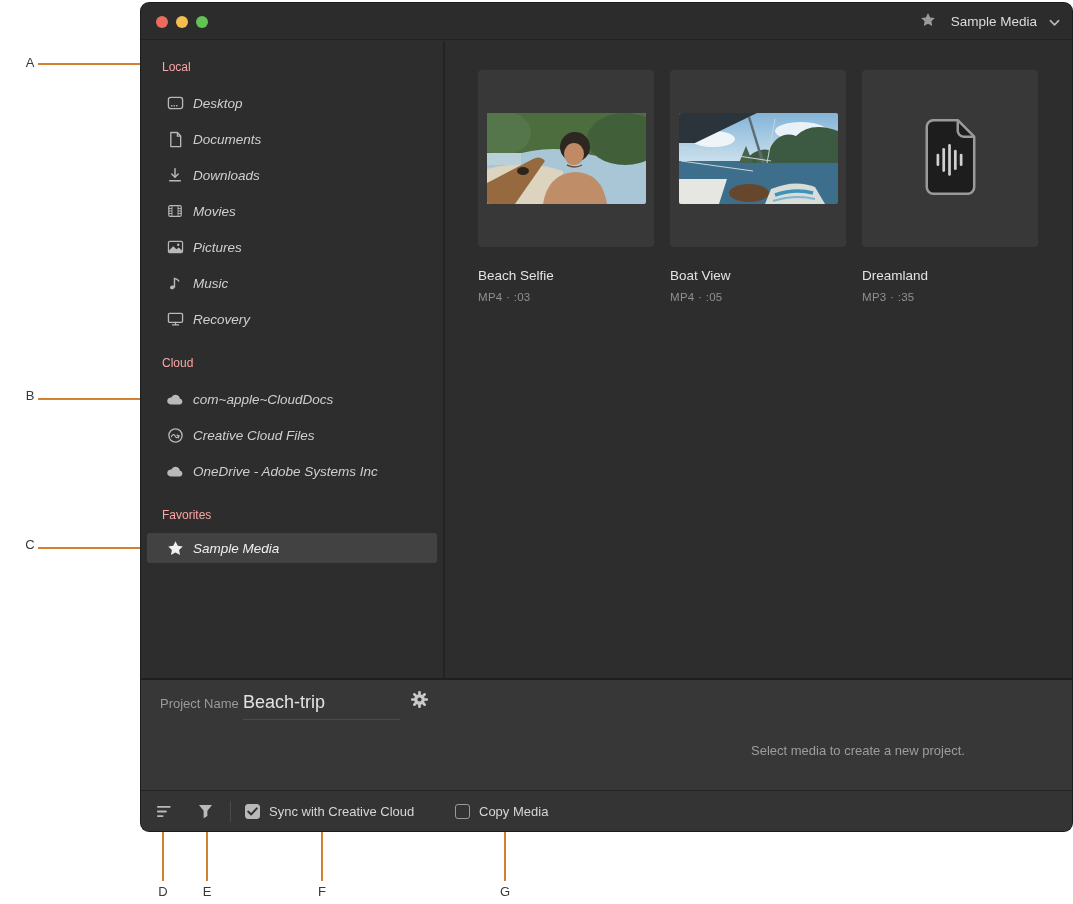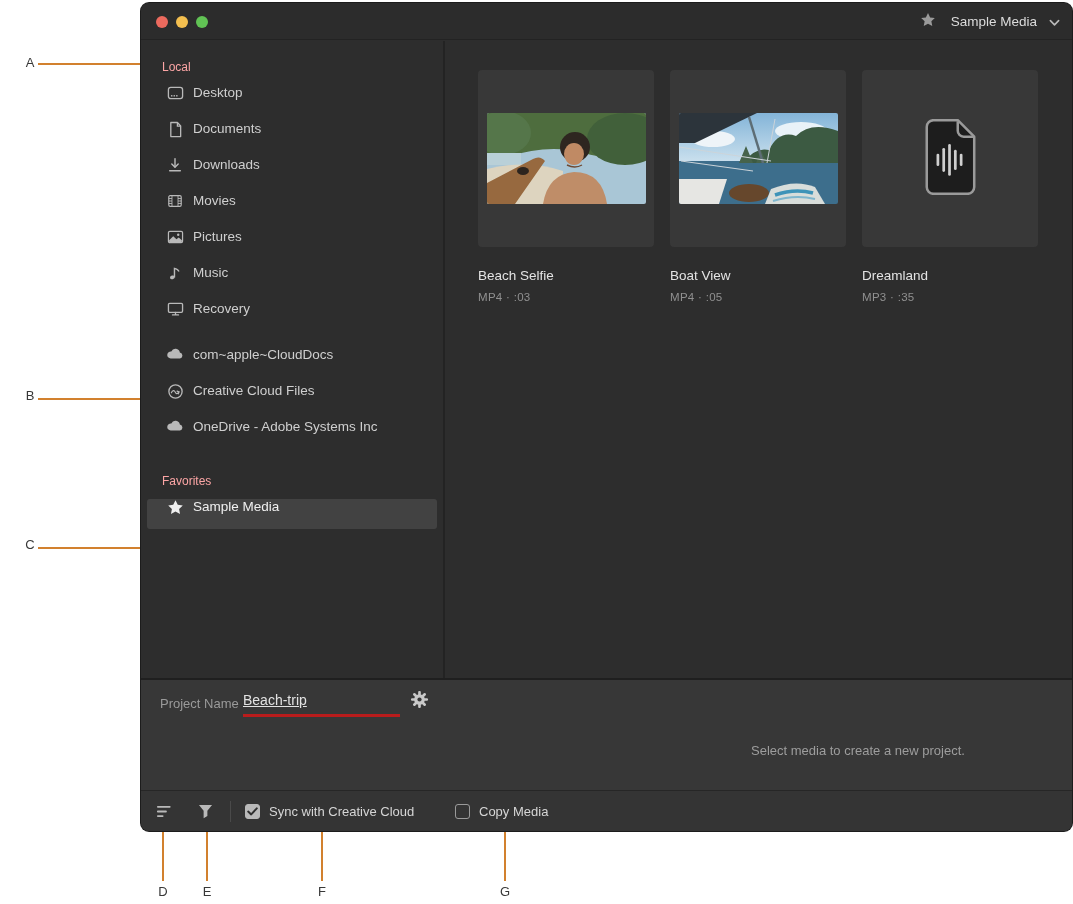--- a/index.html
+++ b/index.html
@@ -19,40 +19,40 @@
   .titlebar { position:relative; height:37px; background:#2c2c2c; border-bottom:1px solid #232323; }
   .traffic { position:absolute; left:15px; top:13px; display:flex; gap:8px; }
   .tl { width:12px; height:12px; border-radius:50%; display:inline-block; }
   .titlebar-right { position:absolute; right:12px; top:0; height:37px; display:flex; align-items:center; gap:12px; cursor:default; }
   .titlebar-right .name { font-size:13.5px; color:#dcdcdc; margin-left:3px; }
 
   .content { position:absolute; top:38px; left:0; width:931px; height:637px; display:flex; }
   .sidebar { width:304px; background:#2d2d2d; border-right:2px solid #232323; }
   .section-header { margin:19px 0 0 21px; font-size:12px; color:#fca5a5; height:15px; }
   .side-rows { margin-top:10px; }
-  .side-item { height:36px; display:flex; padding-left:25px; cursor:default; }
+  .side-item { height:36px; display:flex; align-items:center; padding-left:25px; cursor:default;font-style:italic; }
   .side-item .icn { width:18px; display:flex; justify-content:center; }
   .side-item .lbl { margin-left:9px; font-size:13.5px; color:#cfcfcf; }
   .side-item.selected { height:30px; margin:10px 6px 0 6px; padding-left:19px; background:#424242; border-radius:3px; }
   .side-item.selected .lbl { color:#f0f0f0; }
 
   .main { flex:1; background:#2d2d2d; padding:29px 0 0 33px; display:flex; gap:16px; align-items:flex-start; }
   .media-col { width:176px; }
   .card { width:176px; height:177px; background:#383838; border-radius:4px;
           display:flex; align-items:center; justify-content:center; overflow:hidden; }
   .thumb { width:159px; height:91px; border-radius:2px; display:block; }
   .m-title { margin-top:21px; font-size:13.5px; color:#e3e3e3; }
   .m-meta { margin-top:8px; font-size:11.5px; color:#909090; letter-spacing:.3px; }
 
   .project-panel { position:absolute; top:675px; left:0; width:931px; height:112px;
                    background:#373737; border-top:2px solid #1f1f1f; }
   .pn-label { position:absolute; left:19px; top:16px; font-size:13px; color:#9a9a9a; }
   .pn-input { position:absolute; left:102px; top:10px; width:157px; background:transparent; border:none;
-              border-bottom:3px solid #b91c1c; outline:none; color:#e2e2e2; font-size:14px;
-              font-family:"Liberation Sans", sans-serif; padding:2px 0 6px 0;text-decoration:underline; }
+              border-bottom:1px solid #b91c1c; outline:none; color:#e2e2e2; font-size:18px;
+              font-family:"Liberation Sans", sans-serif; padding:2px 0 6px 0; }
   .gear { position:absolute; left:269px; top:10px; cursor:pointer; }
   .hint { position:absolute; left:610px; top:63px; font-size:13px; color:#9d9d9d; }
 
   .toolbar { position:absolute; left:0; top:787px; width:931px; height:41px; background:#343434; border-top:1px solid #262626; }
   .tb-icn { position:absolute; cursor:pointer; display:flex; align-items:center; }
   .tb-sep { position:absolute; left:89px; top:10px; width:1px; height:21px; background:#4a4a4a; }
   .chk-group { position:absolute; top:0; height:41px; display:flex; align-items:center; gap:9px; cursor:pointer; }
   .chk { width:15px; height:15px; border-radius:3px; border:1.5px solid #9a9a9a; display:flex; align-items:center; justify-content:center; }
   .chk.checked { background:#b9b9b9; border-color:#b9b9b9; }
   .chk-label { font-size:13px; color:#d6d6d6; }
@@ -168,20 +168,21 @@
             <span class="icn">
                 <svg width="17" height="16" viewBox="0 0 18 17">
                   <rect x="1.5" y="2.5" width="15" height="9.5" rx="1.3" fill="none" stroke="#b9b9b9" stroke-width="1.4"></rect>
                   <path d="M9 12 v2.5 M5.8 14.8 h6.4" stroke="#b9b9b9" stroke-width="1.4" stroke-linecap="round"></path>
                 </svg>
               </span>
             <span class="lbl">Recovery</span>
           </div>
         </div>
 
+        <div class="section-header">Cloud</div>
         <div class="side-rows">
           <div class="side-item">
             <span class="icn">
                 <svg width="18" height="13" viewBox="0 0 20 14">
                   <path d="M15.6 12.5 H5.2 a3.9 3.9 0 1 1 .7 -7.75 A5 5 0 0 1 15.4 6 a3.3 3.3 0 0 1 .2 6.5 z" fill="#b9b9b9"></path>
                 </svg>
               </span>
             <span class="lbl">com~apple~CloudDocs</span>
           </div>
           <div class="side-item">

